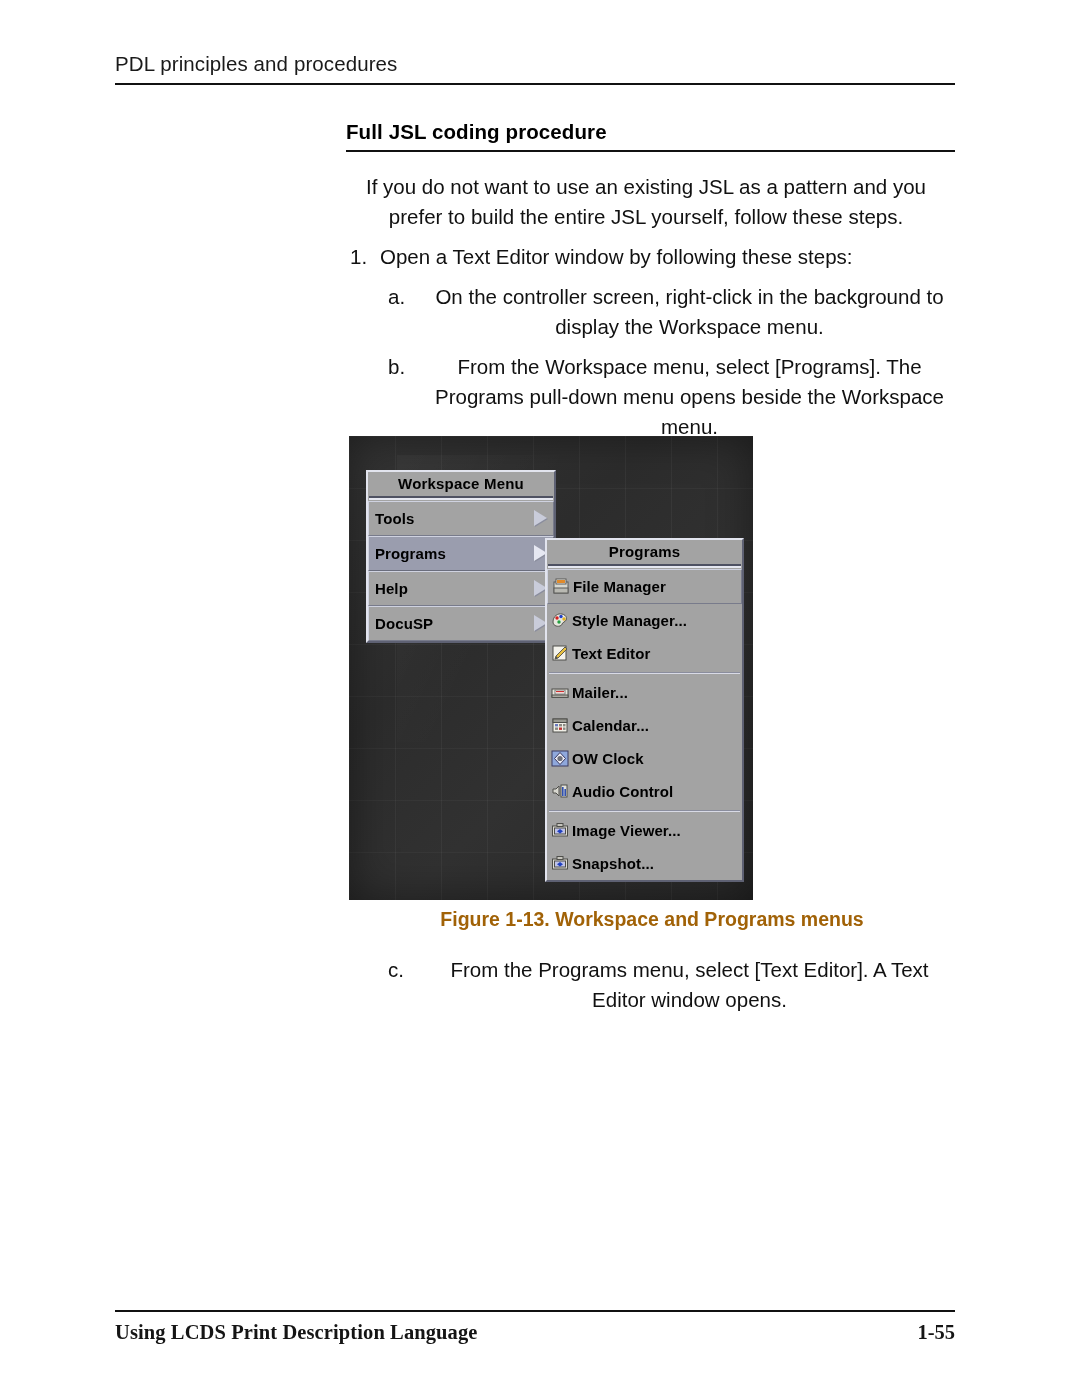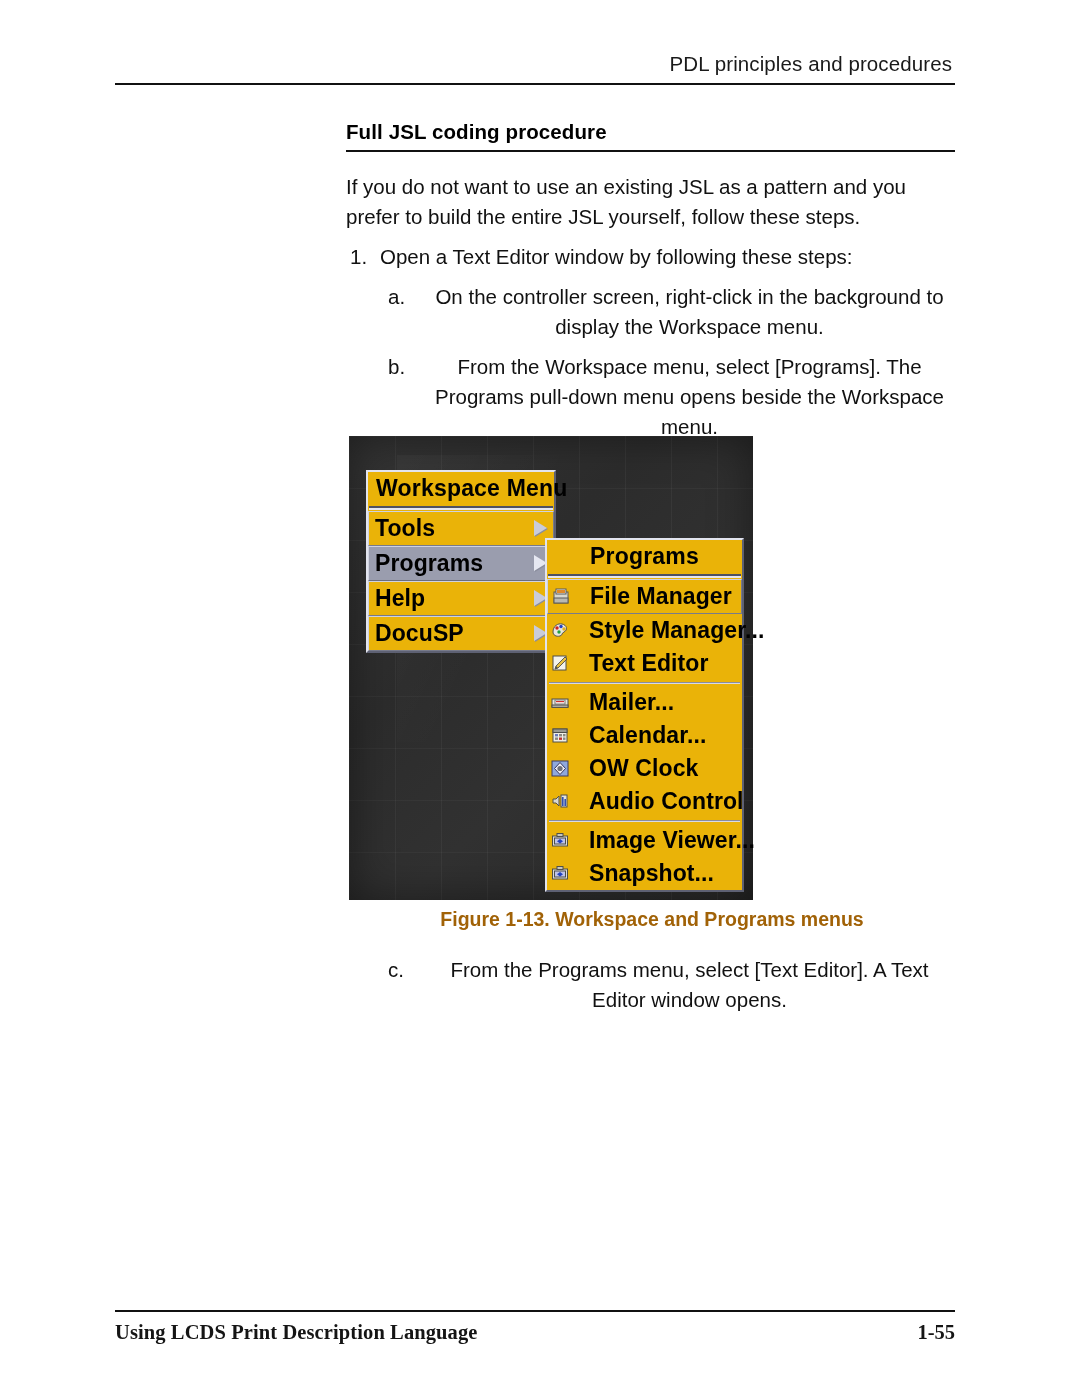--- a/index.html
+++ b/index.html
@@ -17,21 +17,20 @@
   }
 
   
   .page-header {
     position: absolute;
     left: 115px;
     top: 52px;
     width: 840px;
   }
   .page-header .hdr-text {
-    text-align: right;
     font-size: 20.5px;
     color: #1a1a1a;
     letter-spacing: 0.1px;
     padding-right: 3px;
   }
   .rule-thick {
     margin-top: 7px;
     height: 0;
     border-top: 2.6px solid #111111;
   }
@@ -60,20 +59,21 @@
     position: absolute;
     left: 346px;
     top: 172px;
     width: 612px;
   }
   .para {
     font-size: 20.5px;
     line-height: 30px;
     color: #111;
     margin: 0 0 9px 0;
+    text-align: center;
   }
   .para.intro { width: 600px; }
 
   .list-item {
     display: flex;
     font-size: 20.5px;
     line-height: 30px;
     color: #111;
     margin-top: 10px;
   }
@@ -121,26 +121,26 @@
     width: 46%;
     height: 62%;
     background:
       linear-gradient(115deg, rgba(255,255,255,0.03) 0%, rgba(255,255,255,0) 55%);
     pointer-events: none;
   }
 
   
   .menu {
     position: absolute;
-    background: #eab308;
+    background: #a3a3a3;
     border-top: 2px solid #e2e4ee;
     border-left: 2px solid #e2e4ee;
     border-right: 2px solid #5e6173;
     border-bottom: 2px solid #5e6173;
-    font-size: 23px;
+    font-size: 15px;
     color: #000;
     box-sizing: border-box;
   }
   .menu-title {
     text-align: center;
     font-weight: bold;
     padding: 3px 8px 4px 8px;
     letter-spacing: 0.2px;
     white-space: nowrap;
   }
@@ -198,21 +198,21 @@
     width: 190px;
   }
   .workspace-menu .menu-item { height: 28px; }
 
   
   .programs-menu {
     left: 196px;
     top: 102px;
     width: 199px;
   }
-  .programs-menu .menu-item { height: 28px; padding-left: 4px; gap: 17px; }
+  .programs-menu .menu-item { height: 28px; padding-left: 4px; }
 
   
   .ico {
     width: 18px;
     height: 18px;
     margin-right: 3px;
     flex: 0 0 auto;
     position: relative;
     display: inline-block;
   }

